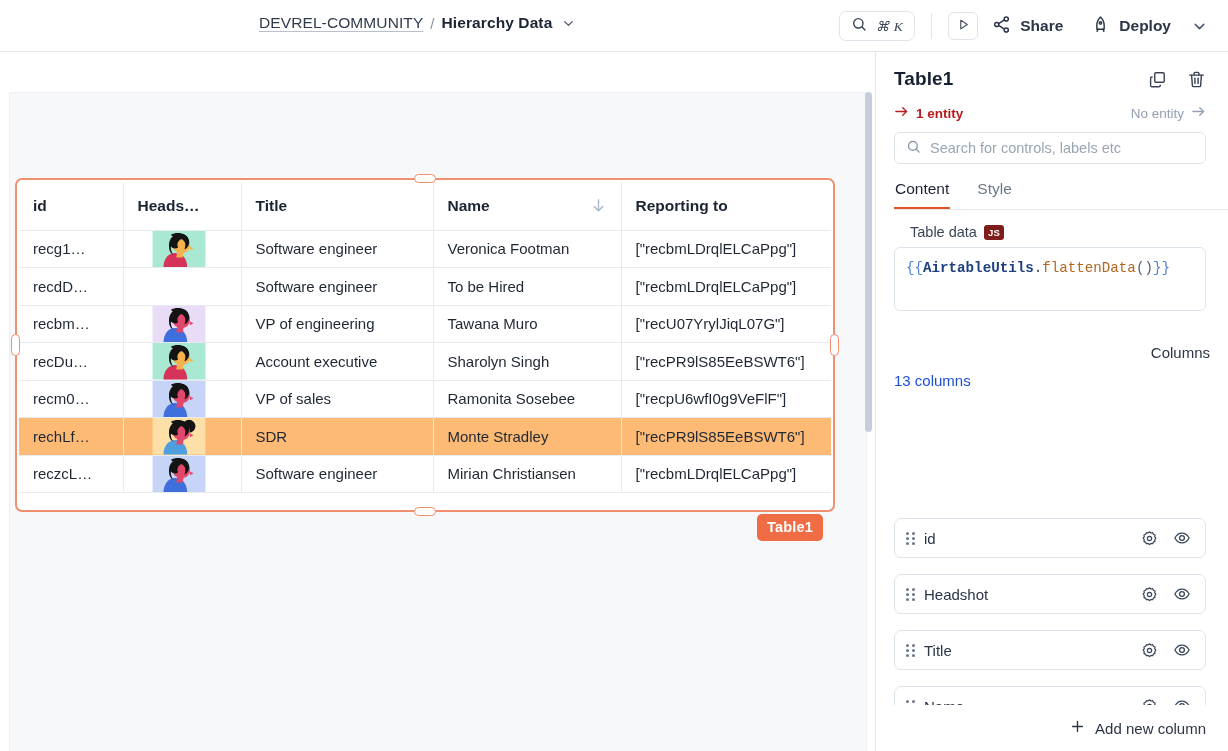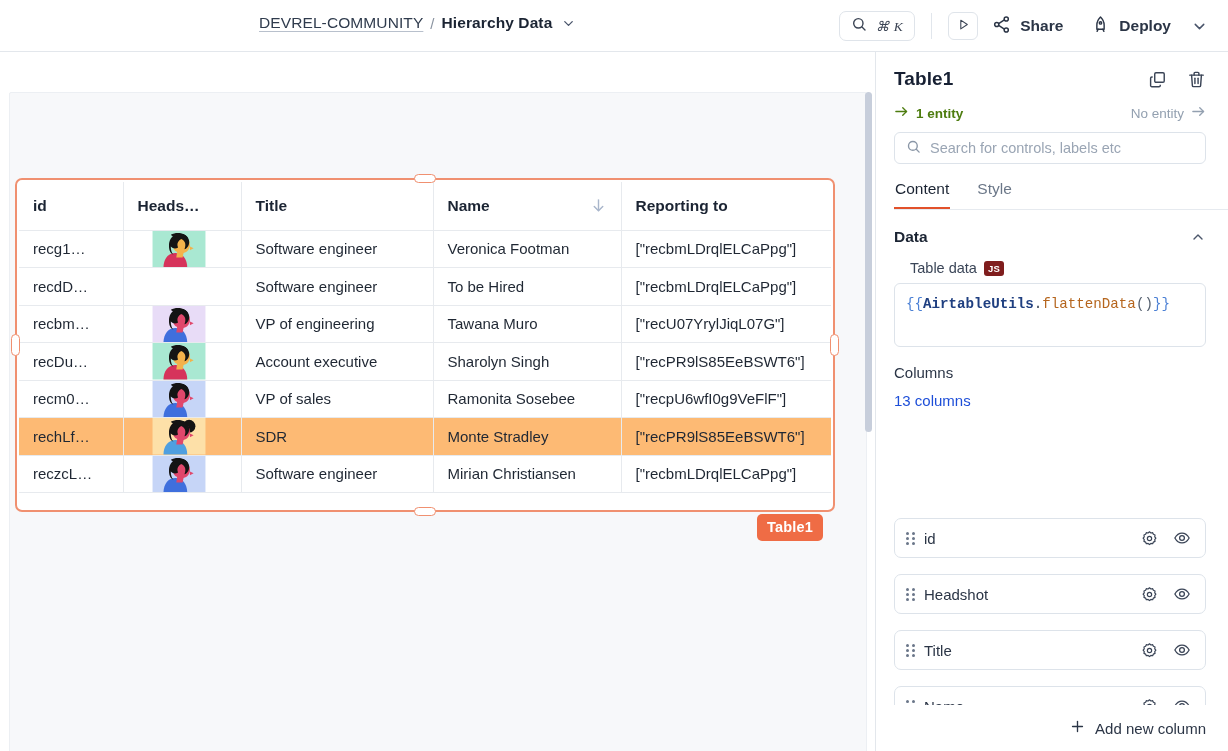--- a/index.html
+++ b/index.html
@@ -149,21 +149,21 @@
     padding: 16px 22px 0 18px;
   }
   .panel-title { font-size: 19px; font-weight: 700; color: #172033; letter-spacing: .1px; }
   .panel-head-icons { display: flex; align-items: center; gap: 20px; color: #3a4456; }
   .panel-head-icons > span { cursor: pointer; display: flex; }
 
   .entity-row {
     display: flex; align-items: center; justify-content: space-between;
     margin: 14px 22px 0 18px; font-size: 13.5px;
   }
-  .entity-left { display: flex; align-items: center; gap: 7px; color: #4d7c0f; font-weight: 700; cursor: pointer; }
+  .entity-left { display: flex; align-items: center; gap: 7px; color: #b91c1c; font-weight: 700; cursor: pointer; }
   .entity-right { display: flex; align-items: center; gap: 7px; color: #93a0b0; cursor: pointer; }
 
   .panel-search {
     margin: 10px 22px 0 18px; height: 32px;
     border: 1px solid #dde3ea; border-radius: 6px;
     display: flex; align-items: center; gap: 9px; padding: 0 11px;
     cursor: text;
   }
   .panel-search input {
     border: 0; outline: 0; font-size: 14.5px; color: #2b3546;
@@ -203,21 +203,21 @@
     padding: 9px 11px; background: #fff;
     font-family: "Liberation Mono", monospace; font-size: 14.2px;
     line-height: 1.62; word-break: break-all; cursor: text;
   }
   .c-brace { color: #4a7fd4; }
   .c-obj   { color: #1f3f80; font-weight: bold; }
   .c-dot   { color: #3c4758; }
   .c-fn    { color: #b5651d; }
   .c-paren { color: #55606f; }
 
-  .sub-label { margin: 17px 18px 0; font-size: 15px; color: #2b3546; }
+  .sub-label { margin: 33px 18px 0; font-size: 15px; color: #2b3546; text-align: right; }
   .col-count { margin: 11px 18px 0; font-size: 15px; color: #1d4ed8; }
 
   .col-list {
     position: absolute; left: 18px; top: 466px;
     width: 312px; height: 245px; overflow: hidden;
   }
   .col-item {
     height: 40px; margin-bottom: 16px;
     border: 1px solid #dde3ea; border-radius: 7px;
     display: flex; align-items: center; padding: 0 14px 0 11px;
@@ -518,28 +518,20 @@
           </svg>
       </span>
       <input type="text" placeholder="Search for controls, labels etc" style="">
     </div>
 
     <div class="tabs">
       <span class="tab active">Content</span>
       <span class="tab">Style</span>
     </div>
 
-    <div class="section-head">
-      <span class="section-title">Data</span>
-      <span class="section-chev">
-        <svg width="16" height="16" viewBox="0 0 24 24" fill="none" stroke="currentColor" stroke-width="2.1" stroke-linecap="round" stroke-linejoin="round">
-            <polyline points="6 15 12 9 18 15"></polyline>
-          </svg>
-      </span>
-    </div>
 
     <div class="field-label">
       <span>Table data</span>
       <span class="js-badge">JS</span>
     </div>
 
     <div class="code-box"><span class="c-brace">{{</span><span class="c-obj">AirtableUtils</span><span class="c-dot">.</span><span class="c-fn">flattenData</span><span class="c-paren">()</span><span class="c-brace">}}</span></div>
 
     <div class="sub-label">Columns</div>
     <div class="col-count">13 columns</div>

